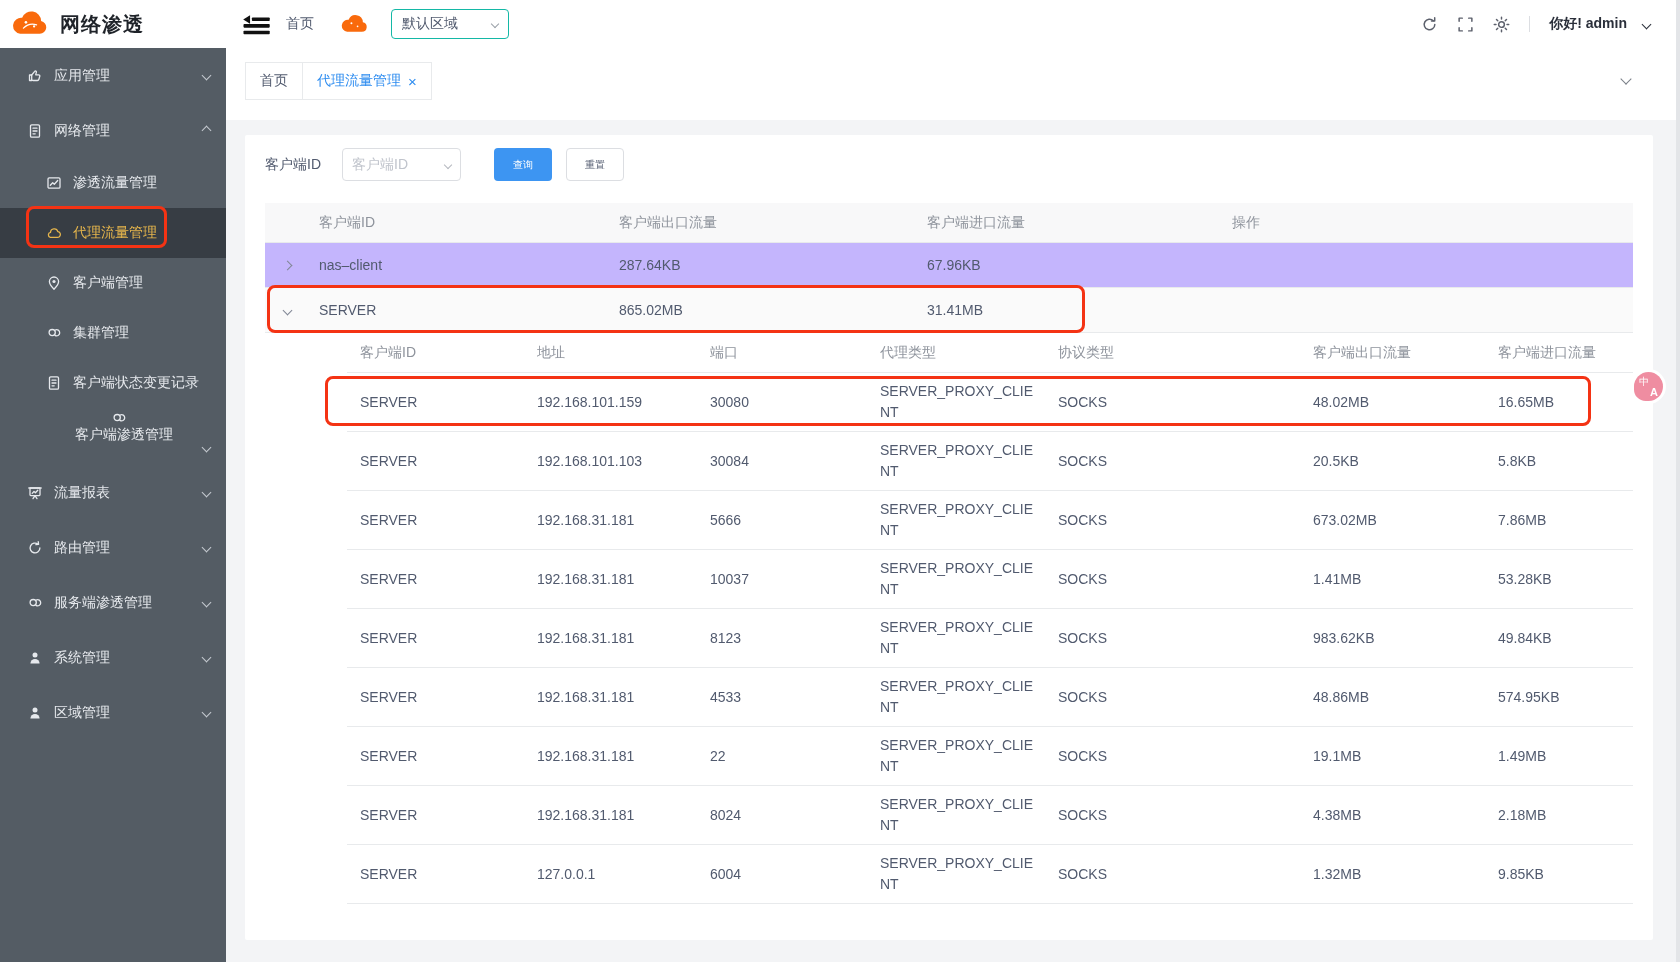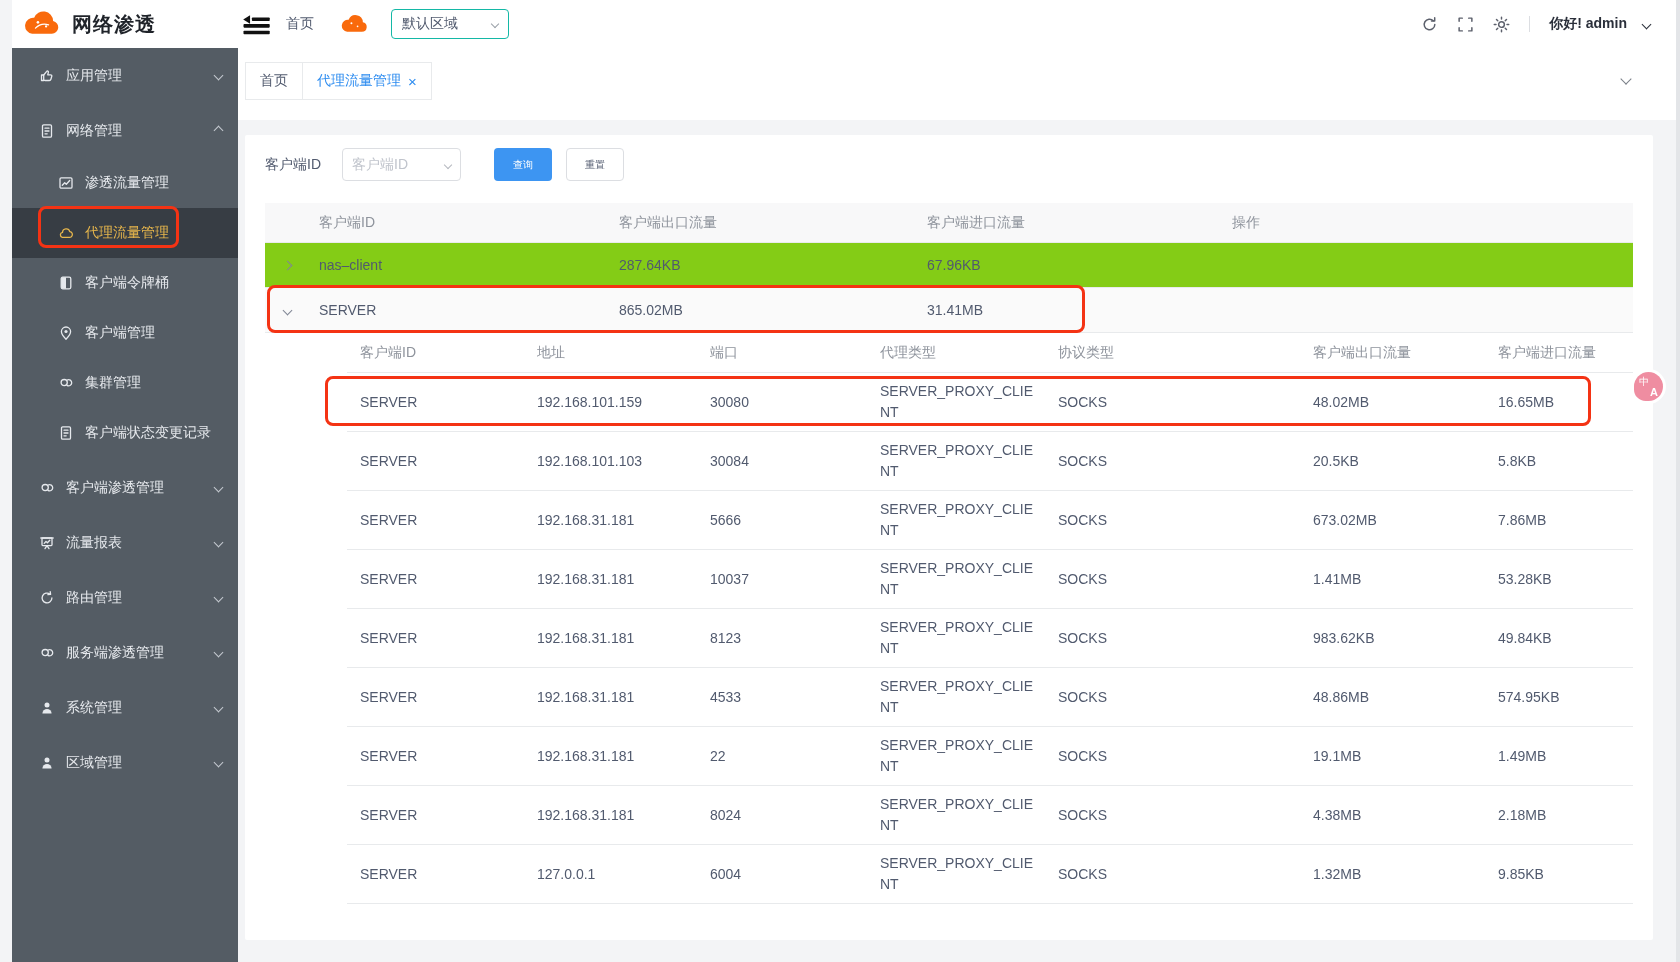--- a/index.html
+++ b/index.html
@@ -5,21 +5,21 @@
   :root{
     --sidebar-bg:#545c64; --sidebar-active-bg:#373d44; --gold:#e8b74c;
     --primary:#3d95f2; --tab-blue:#2d8cf0; --anno:#f43314; --orange:#f96a0c;
     --border:#e8eaec; --head-txt:#8e939c; --cell-txt:#515a6e;
   }
   *{box-sizing:border-box;margin:0;padding:0;}
   html,body{width:1680px;height:962px;overflow:hidden;}
   body{font-family:"Liberation Sans","DejaVu Sans",sans-serif;background:#f3f4f6;position:relative;font-size:14px;color:var(--cell-txt);}
 
   
-  .sidebar{position:absolute;left:12px;top:0;width:226px;height:962px;background:var(--sidebar-bg);z-index:5;}
+  .sidebar{position:absolute;left:0;top:0;width:226px;height:962px;background:var(--sidebar-bg);z-index:5;}
   .logo{height:48px;background:#fff;display:flex;align-items:center;padding-left:12px;gap:12px;}
   .logo-title{font-size:20px;font-weight:700;color:#1f2329;letter-spacing:1px;}
   .menu{padding-top:0;}
   .mi{display:flex;align-items:center;color:#e6e9ed;cursor:pointer;position:relative;}
   .mi.group{height:55px;padding:0 16px 0 27px;}
   .mi.sub{height:50px;padding:0 16px 0 46px;}
   .mi .lbl{margin-left:11px;}
   .mi .chev{margin-left:auto;color:#c5cad1;}
   .mi.active{background:var(--sidebar-active-bg);color:var(--gold);}
   .mi .ic{display:inline-flex;width:16px;height:16px;align-items:center;justify-content:center;flex:0 0 auto;}
@@ -59,21 +59,21 @@
   .filter-label{color:#515a6e;margin-right:21px;}
   .filter-select{width:119px;height:33px;border:1px solid #dcdee2;border-radius:4px;display:flex;align-items:center;padding:0 9px;color:#c0c4cc;cursor:text;}
   .filter-select .chev{margin-left:auto;color:#b5b8bf;width:6px;height:6px;}
   .btn{height:33px;width:58px;border-radius:4px;display:flex;align-items:center;justify-content:center;cursor:pointer;font-size:10px;}
   .btn.primary{background:var(--primary);color:#fff;margin-left:33px;}
   .btn.plain{background:#fff;border:1px solid #dcdee2;color:#515a6e;margin-left:14px;}
 
   
   .orow{display:flex;align-items:center;border-bottom:1px solid var(--border);position:relative;}
   .orow.ohead{height:40px;background:#f8f8f9;color:var(--head-txt);border-bottom:1px solid var(--border);}
-  .orow.odata{height:45px;background:#84cc16;}
+  .orow.odata{height:45px;background:#c4b5fd;}
   .orow.server{background:#fafafa;}
   .ocell{padding-left:9px;}
   .c-exp{width:45px;display:flex;justify-content:center;padding-left:0;}
   .c-exp .chev{color:#808695;cursor:pointer;}
   .c-id{width:300px;}
   .c-out{width:308px;}
   .c-in{width:305px;}
   .c-op{flex:1;}
 
   
@@ -154,29 +154,20 @@
     <div class="mi sub active">
       <span class="ic">
           <svg viewBox="0 0 16 16">
             <path d="M4.3 12.3h7a2.8 2.8 0 0 0 .5-5.6 3.7 3.7 0 0 0-7.3.7 2.5 2.5 0 0 0-.2 4.9z"></path>
           </svg>
         </span>
       <span class="lbl">代理流量管理</span>
       <span class="anno box1"></span>
     </div>
 
-    <div class="mi sub">
-      <span class="ic">
-          <svg viewBox="0 0 16 16">
-            <path d="M4.7 2.2h3.3v11.6H4.7a1.5 1.5 0 0 1-1.5-1.5v-8.6a1.5 1.5 0 0 1 1.5-1.5z" fill="currentColor" stroke="none"></path>
-            <rect x="3.2" y="2.2" width="9.6" height="11.6" rx="1.5"></rect>
-          </svg>
-        </span>
-      <span class="lbl">客户端令牌桶</span>
-    </div>
 
     <div class="mi sub">
       <span class="ic">
           <svg viewBox="0 0 16 16">
             <path d="M8 14.2S12.6 9.8 12.6 6.6a4.6 4.6 0 1 0-9.2 0C3.4 9.8 8 14.2 8 14.2z"></path>
             <circle cx="8" cy="6.5" r="1.6" fill="currentColor" stroke="none"></circle>
           </svg>
         </span>
       <span class="lbl">客户端管理</span>
     </div>
@@ -194,21 +185,21 @@
     <div class="mi sub">
       <span class="ic">
           <svg viewBox="0 0 16 16">
             <rect x="3.5" y="1.8" width="9" height="12.4" rx="1.2"></rect>
             <path d="M6 5.2h4M6 8h4M6 10.8h2.2"></path>
           </svg>
         </span>
       <span class="lbl">客户端状态变更记录</span>
     </div>
 
-    <div class="mi group" style="margin-top:2px;">
+    <div class="mi group" style="margin-top:2px;flex-direction:column;">
       <span class="ic">
           <svg viewBox="0 0 16 16">
             <circle cx="6.2" cy="7.6" r="3.1"></circle>
             <path d="M9.2 5a3.1 3.1 0 1 1-.2 5.4"></path>
           </svg>
         </span>
       <span class="lbl">客户端渗透管理</span>
       <span class="chev"></span>
     </div>
 

